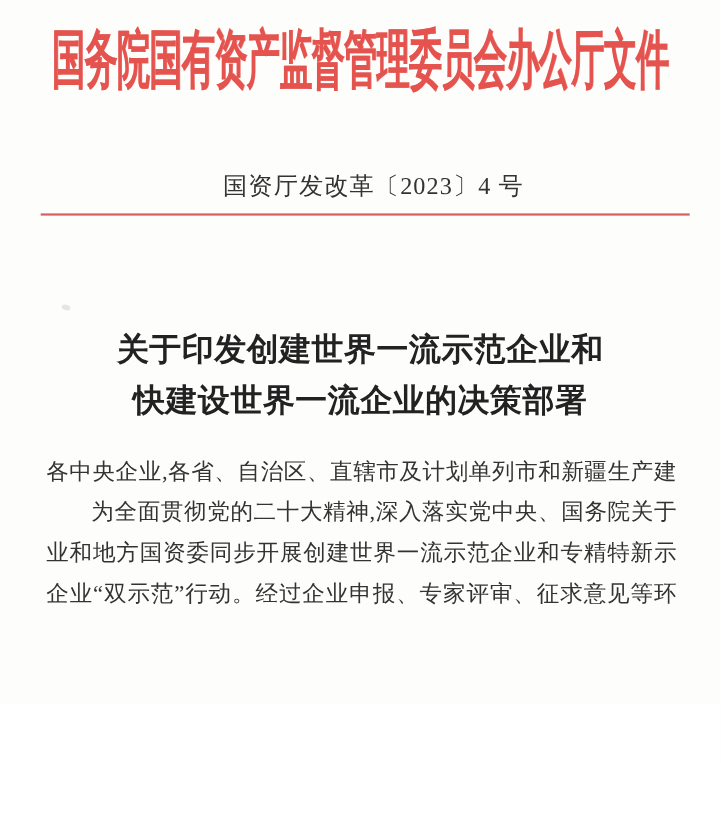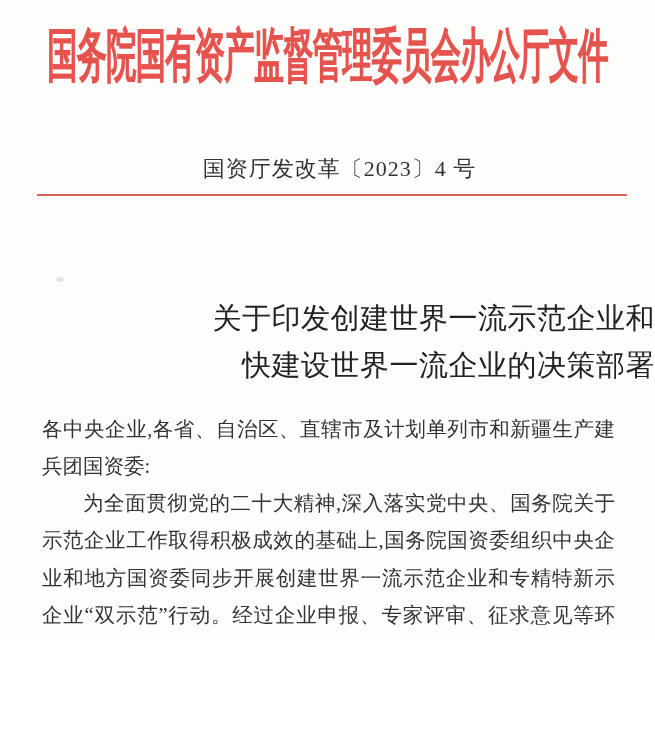--- a/index.html
+++ b/index.html
@@ -50,24 +50,24 @@
     left: 37px;
     width: 590px;
     height: 2px;
     background: #d65f5f;
   }
   .title {
     position: absolute;
     top: 295px;
     left: 0;
     width: 100%;
-    text-align: right;
+    text-align: center;
     font-size: 29px;
     line-height: 47px;
-    font-weight: normal;
+    font-weight: bold;
     color: #222222;
     letter-spacing: 0.5px;
   }
   .body-block {
     position: absolute;
     top: 411px;
     left: 42px;
     width: 573px;
     font-size: 20.5px;
     color: #333333;
@@ -117,23 +117,21 @@
 
   <div class="rule"></div>
 
   <div class="title">
     <div>关于印发创建世界一流示范企业和</div>
     <div>快建设世界一流企业的决策部署</div>
   </div>
 
   <div class="body-block">
     <div class="bline">各中央企业,各省、自治区、直辖市及计划单列市和新疆生产建设</div>
-    <div class="bline end">兵团国资委:</div>
     <div class="bline indent">为全面贯彻党的二十大精神,深入落实党中央、国务院关于加</div>
-    <div class="bline">示范企业工作取得积极成效的基础上,国务院国资委组织中央企</div>
     <div class="bline">业和地方国资委同步开展创建世界一流示范企业和专精特新示范</div>
     <div class="bline">企业“双示范”行动。经过企业申报、专家评审、征求意见等环节,</div>
   </div>
 
   <div class="pageno">— 1 —</div>
 
   <div class="speck"></div>
 
 </div>
 

